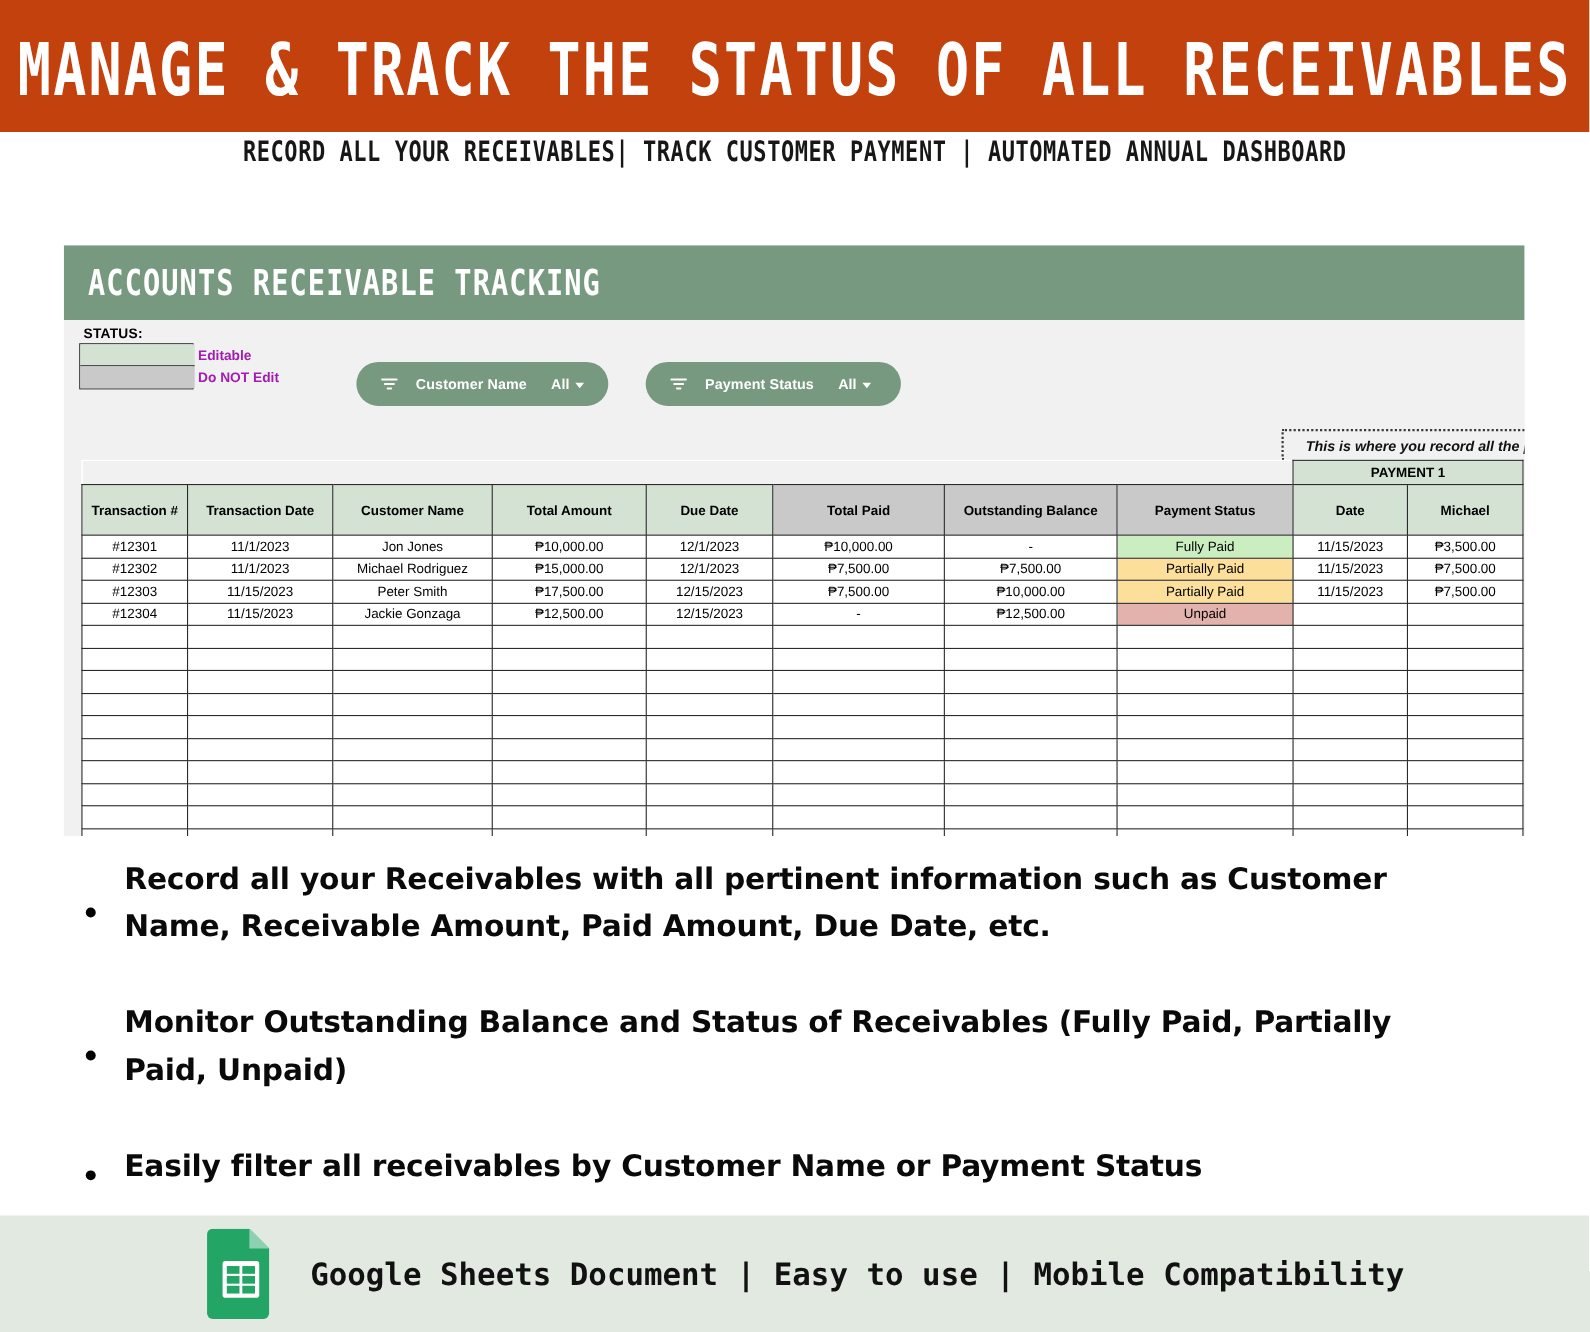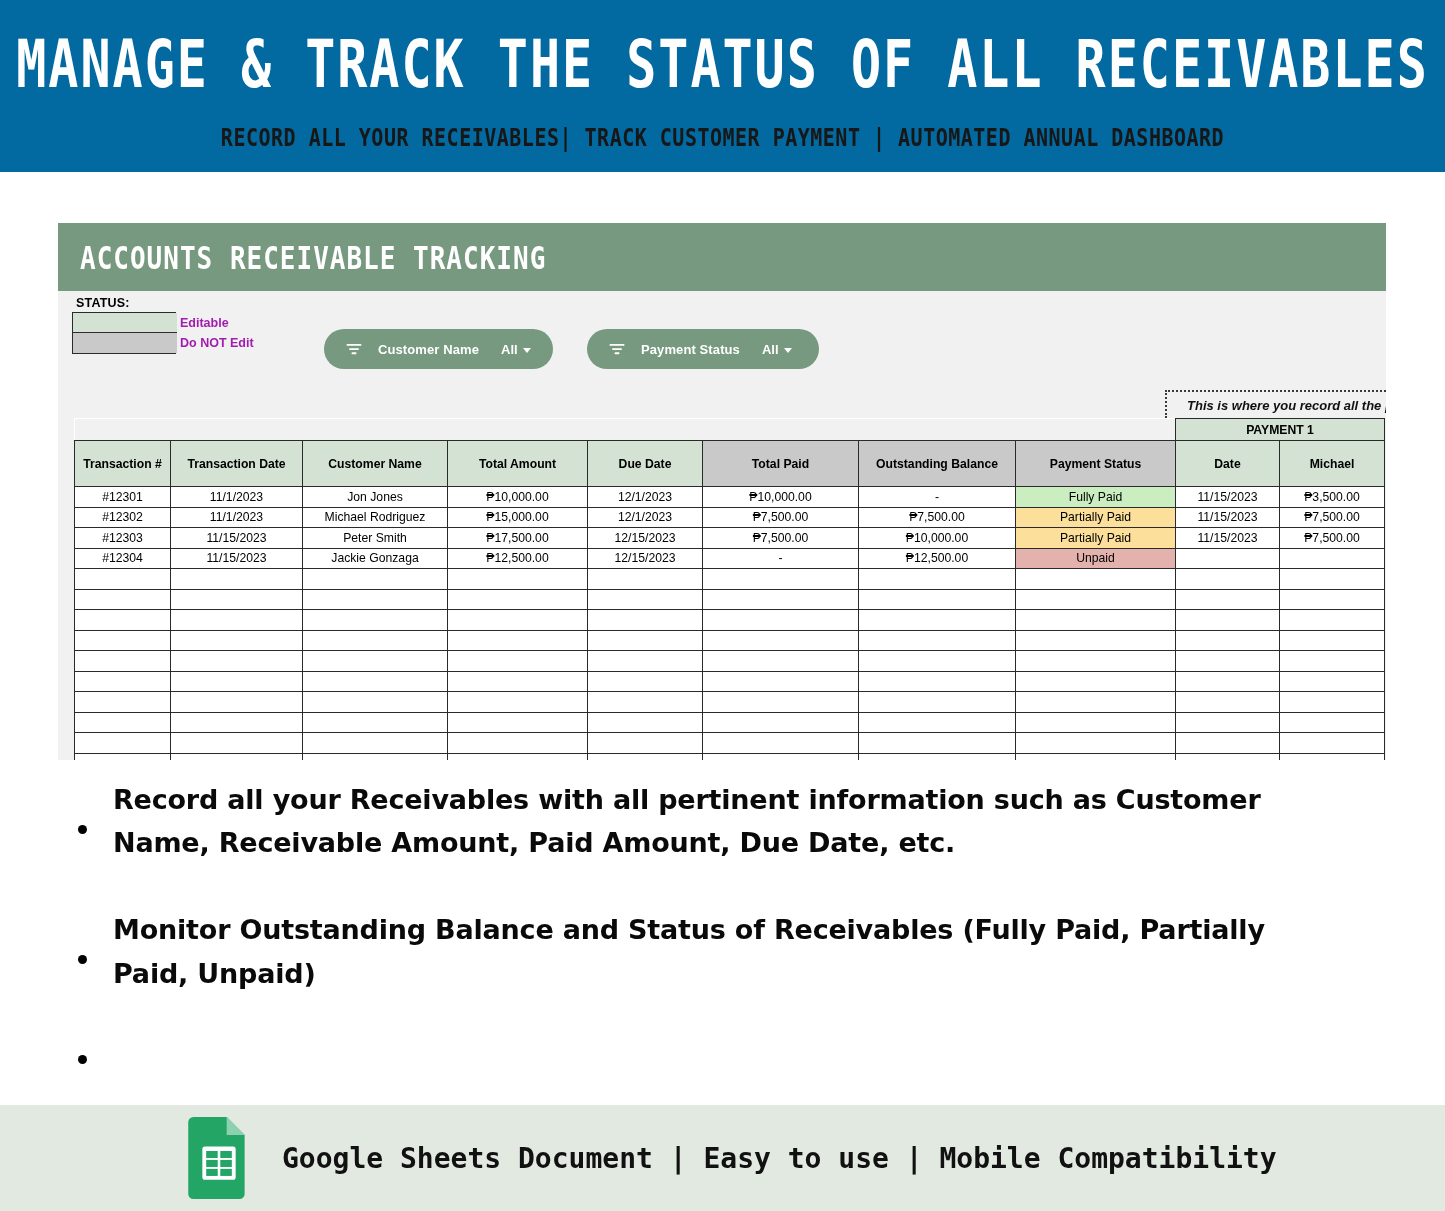--- a/index.html
+++ b/index.html
@@ -6,22 +6,22 @@
   body{
     width:1445px;height:1211px;
     background:#ffffff;
     font-family:"Liberation Sans", sans-serif;
     overflow:hidden;
     position:relative;
   }
 
   
   .banner{
-    position:absolute;left:0;top:0;width:1445px;height:172px;
-    background:#0369a1;
+    position:absolute;left:0;top:0;width:1445px;height:120px;
+    background:#c2410c;
     box-sizing:border-box;
   }
   .banner-title{
     position:absolute;left:0;top:30px;width:1445px;
     text-align:center;
     color:#ffffff;
     font-family:"DejaVu Sans Mono", monospace;
     font-weight:bold;
     font-size:50px;
     letter-spacing:2px;
@@ -475,20 +475,21 @@
   <div class="bullet">
     <span class="dot"></span>
     <span class="btext">Record all your Receivables with all pertinent information such as Customer Name, Receivable Amount, Paid Amount, Due Date, etc.</span>
   </div>
   <div class="bullet">
     <span class="dot"></span>
     <span class="btext">Monitor Outstanding Balance and Status of Receivables (Fully Paid, Partially Paid, Unpaid)</span>
   </div>
   <div class="bullet">
     <span class="dot"></span>
+    <span class="btext">Easily filter all receivables by Customer Name or Payment Status</span>
   </div>
 </div>
 
 <div class="footer">
   <div class="footer-inner">
     <svg class="gs-icon" viewBox="0 0 48 64">
       <path d="M4 0 h26 l14 14 v46 a4 4 0 0 1 -4 4 H4 a4 4 0 0 1 -4 -4 V4 a4 4 0 0 1 4 -4 z" fill="#23a566"></path>
       <path d="M30 0 l14 14 h-14 z" fill="#8ed1b1"></path>
       <rect x="11" y="23" width="26" height="26" rx="2" fill="#ffffff"></rect>
       <rect x="14" y="26.5" width="9" height="5.5" fill="#23a566"></rect>

